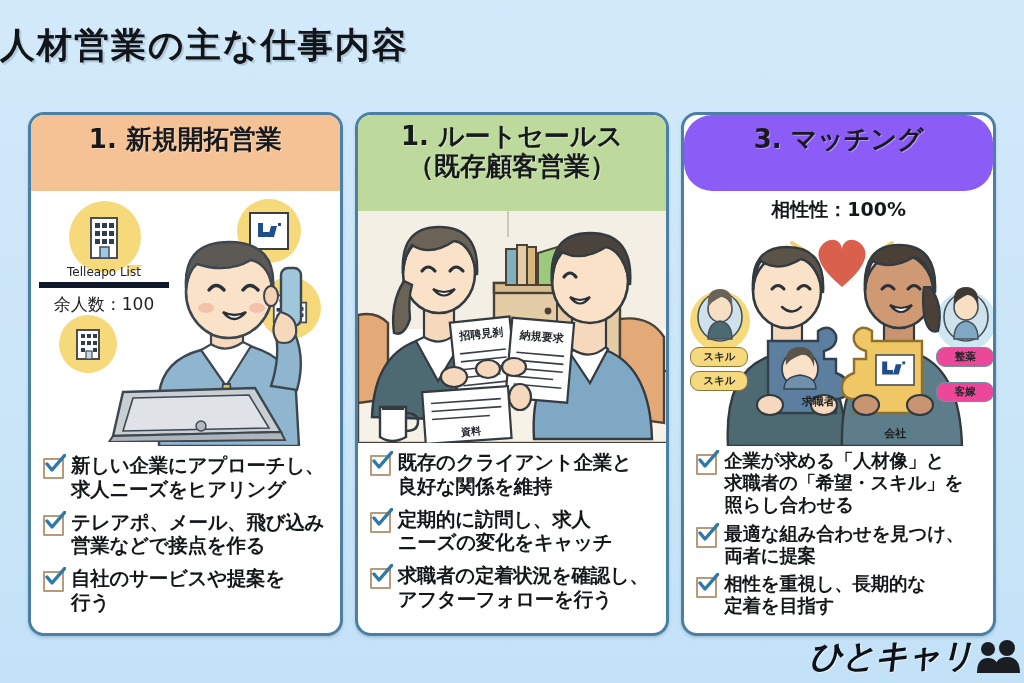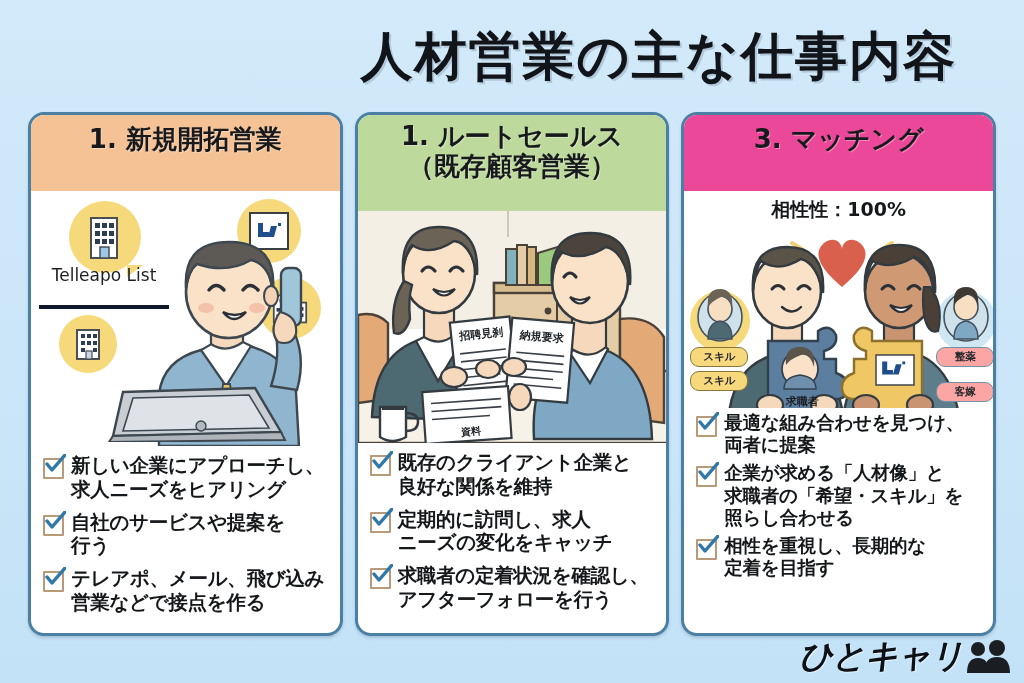--- a/index.html
+++ b/index.html
@@ -17,22 +17,22 @@
   .page {
     position: absolute;
     inset: 0;
     background: linear-gradient(180deg, #d2eafa 0%, #cbe6f8 55%, #c3e2f7 100%);
   }
   .page-title {
     position: absolute;
     top: 22px;
     left: 0;
     width: 957px;
-    text-align: right;
-    font-size: 52px;
+    text-align: left;
+    font-size: 35px;
     font-weight: bold;
     color: #111418;
     letter-spacing: 2px;
     text-shadow: 2px 2px 0 rgba(120,140,160,0.35);
   }
   .cards {
     position: absolute;
     top: 112px;
     left: 28px;
     width: 968px;
@@ -56,32 +56,32 @@
     font-size: 26px;
     font-weight: bold;
     color: #17191c;
     line-height: 1.16;
     padding: 9px 4px 16px;
     text-shadow: 1px 1px 0 rgba(255,255,255,0.35);
   }
   .card-head .sub { display: block; }
   .card1 .card-head { background: #f4c294; height: 51px; }
   .card2 .card-head { background: #bdda9c; height: 74px; }
-  .card3 .card-head { background: #ec4899; height: 51px; }
+  .card3 .card-head { background: #8b5cf6; height: 51px; border-radius: 28px; }
   .card2 .card-head { padding-top: 6px; }
 
   .illus {
     position: relative;
     flex: 0 0 auto;
     background: #ffffff;
     overflow: hidden;
   }
   .card1 .illus { height: 255px; }
   .card2 .illus { height: 232px; }
-  .card3 .illus { height: 217px; }
+  .card3 .illus { height: 255px; }
 
   .bullets {
     flex: 1 1 auto;
     padding: 8px 10px 6px 12px;
     display: flex;
     flex-direction: column;
     gap: 9px;
   }
   .card3 .bullets { gap: 6px; padding-top: 4px; }
   .bullet {
@@ -124,22 +124,22 @@
     align-items: center;
     justify-content: center;
   }
   .telleapo {
     position: absolute;
     left: 8px; top: 74px;
     width: 130px;
     text-align: center;
   }
   .telleapo .t1 {
-    font-size: 17px; color: #1d1f22; font-weight: normal;
-    border-bottom: 4px solid #0f172a; padding-bottom: 20px;
+    font-size: 12px; color: #1d1f22; font-weight: normal;
+    border-bottom: 6px solid #0f172a; padding-bottom: 3px;
   }
   .telleapo .t2 { font-size: 17px; color: #1d1f22; margin-top: 5px; }
   .person-card1 {
     position: absolute; right: 4px; bottom: 0; width: 205px; height: 212px;
   }
   .laptop {
     position: absolute; left: 74px; bottom: 4px; width: 190px; height: 56px;
   }
 
   
@@ -151,25 +151,25 @@
     position: absolute; font-size: 11px; font-weight: bold; color: #1b1d20;
     text-align: center;
   }
   .badge {
     position: absolute;
     font-size: 10.5px; font-weight: bold; color: #23262a;
     border-radius: 9px; padding: 2px 0; text-align: center; width: 56px;
     border: 1.5px solid #7a6a45;
   }
   .badge.y { background: #f7d97d; border-color: #8a7538; }
-  .badge.b { background: #fca5a5; border-color: #6f93a6; }
+  .badge.b { background: #ec4899; border-color: #6f93a6; }
 
   
   .logo {
-    position: absolute; right: 14px; bottom: 4px;
+    position: absolute; right: 4px; bottom: 4px;
     display: flex; align-items: center; gap: 3px;
   }
   .logo-text {
     font-size: 33px; font-weight: bold; font-style: italic;
     color: #0d1014; letter-spacing: -1px;
     text-shadow: 1px 1px 0 rgba(255,255,255,0.5);
   }
 </style>
 </head>
 <body>
@@ -249,20 +249,21 @@
                 <rect x="21" y="14" width="4" height="4"></rect>
               <rect x="9" y="21" width="4" height="4"></rect>
                 <rect x="21" y="21" width="4" height="4"></rect>
             </g>
             <rect x="14" y="24" width="6" height="8" fill="#c9d7e4" stroke="#4a4f55" stroke-width="1.2"></rect>
           </svg>
         </div>
 
         <div class="telleapo">
           <div class="t1">Telleapo List</div>
+          <div class="t2">余人数：100</div>
         </div>
 
         <svg class="person-card1" viewBox="0 0 205 212">
 
           <path d="M28 212 L28 160 Q32 126 70 116 L118 112 Q158 122 165 158 L168 212 Z" fill="#8fb5cf" stroke="#3d4750" stroke-width="2.4"></path>
           <path d="M70 116 L95 152 L120 112 L108 106 L84 108 Z" fill="#ffffff" stroke="#3d4750" stroke-width="2.2"></path>
           <path d="M92 150 L99 150 L104 186 L95 192 L88 186 Z" fill="#e6c35e" stroke="#3d4750" stroke-width="1.8"></path>
 
           <path d="M80 86 L80 110 Q95 120 112 108 L112 86 Z" fill="#f6d9bd" stroke="#3d4750" stroke-width="2.2"></path>
 
@@ -306,32 +307,32 @@
           <span class="bullet-text">新しい企業にアプローチし、
 求人ニーズをヒアリング</span>
         </div>
         <div class="bullet">
           <span class="chk">
             <span class="box"></span>
             <svg width="22" height="22" viewBox="0 0 22 22">
                 <path d="M3 10 L8 16 L21 1" fill="none" stroke="#2f78a8" stroke-width="3.4" stroke-linecap="round" stroke-linejoin="round"></path>
               </svg>
           </span>
+          <span class="bullet-text">テレアポ、メール、飛び込み
+営業などで接点を作る</span>
+        </div>
+        <div class="bullet">
+          <span class="chk">
+            <span class="box"></span>
+            <svg width="22" height="22" viewBox="0 0 22 22">
+                <path d="M3 10 L8 16 L21 1" fill="none" stroke="#2f78a8" stroke-width="3.4" stroke-linecap="round" stroke-linejoin="round"></path>
+              </svg>
+          </span>
           <span class="bullet-text">自社のサービスや提案を
 行う</span>
-        </div>
-        <div class="bullet">
-          <span class="chk">
-            <span class="box"></span>
-            <svg width="22" height="22" viewBox="0 0 22 22">
-                <path d="M3 10 L8 16 L21 1" fill="none" stroke="#2f78a8" stroke-width="3.4" stroke-linecap="round" stroke-linejoin="round"></path>
-              </svg>
-          </span>
-          <span class="bullet-text">テレアポ、メール、飛び込み
-営業などで接点を作る</span>
         </div>
       </div>
     </div>
 
     <div class="card card2">
       <div class="card-head">
         <span>1. ルートセールス</span>
         <span class="sub">（既存顧客営業）</span>
       </div>
       <div class="illus">
@@ -522,49 +523,49 @@
             <path d="M22 6 L30 6 L26 20 L18 20 Z" fill="#1f4e8c"></path>
             <rect x="31" y="2" width="4" height="4" fill="#1f4e8c"></rect>
           </g>
 
           <ellipse cx="86" cy="214" rx="13" ry="10" fill="#f6d9bd" stroke="#333b40" stroke-width="2.2"></ellipse>
           <ellipse cx="140" cy="214" rx="13" ry="10" fill="#f6d9bd" stroke="#333b40" stroke-width="2.2"></ellipse>
           <ellipse cx="182" cy="214" rx="13" ry="10" fill="#c99472" stroke="#333b40" stroke-width="2.2"></ellipse>
           <ellipse cx="236" cy="214" rx="13" ry="10" fill="#c99472" stroke="#333b40" stroke-width="2.2"></ellipse>
         </svg>
 
-        <div class="puzzle-label" style="left:85px; top:203px; width:66px;">求職者</div>
+        <div class="puzzle-label" style="left:101px; top:203px; width:66px;">求職者</div>
         <div class="puzzle-label" style="left:178px; top:203px; width:66px;margin-top:32px;">会社</div>
 
         <div class="badge y" style="left:6px; top:156px;">スキル</div>
         <div class="badge y" style="left:6px; top:180px;">スキル</div>
         <div class="badge b" style="left:252px; top:156px;">整薬</div>
         <div class="badge b" style="left:252px; top:191px;">客嫁</div>
       </div>
       <div class="bullets">
         <div class="bullet">
           <span class="chk">
             <span class="box"></span>
             <svg width="22" height="22" viewBox="0 0 22 22">
                 <path d="M3 10 L8 16 L21 1" fill="none" stroke="#2f78a8" stroke-width="3.4" stroke-linecap="round" stroke-linejoin="round"></path>
               </svg>
           </span>
-          <span class="bullet-text">最適な組み合わせを見つけ、
-両者に提案</span>
-        </div>
-        <div class="bullet">
-          <span class="chk">
-            <span class="box"></span>
-            <svg width="22" height="22" viewBox="0 0 22 22">
-                <path d="M3 10 L8 16 L21 1" fill="none" stroke="#2f78a8" stroke-width="3.4" stroke-linecap="round" stroke-linejoin="round"></path>
-              </svg>
-          </span>
           <span class="bullet-text">企業が求める「人材像」と
 求職者の「希望・スキル」を
 照らし合わせる</span>
+        </div>
+        <div class="bullet">
+          <span class="chk">
+            <span class="box"></span>
+            <svg width="22" height="22" viewBox="0 0 22 22">
+                <path d="M3 10 L8 16 L21 1" fill="none" stroke="#2f78a8" stroke-width="3.4" stroke-linecap="round" stroke-linejoin="round"></path>
+              </svg>
+          </span>
+          <span class="bullet-text">最適な組み合わせを見つけ、
+両者に提案</span>
         </div>
         <div class="bullet">
           <span class="chk">
             <span class="box"></span>
             <svg width="22" height="22" viewBox="0 0 22 22">
                 <path d="M3 10 L8 16 L21 1" fill="none" stroke="#2f78a8" stroke-width="3.4" stroke-linecap="round" stroke-linejoin="round"></path>
               </svg>
           </span>
           <span class="bullet-text">相性を重視し、長期的な
 定着を目指す</span>

